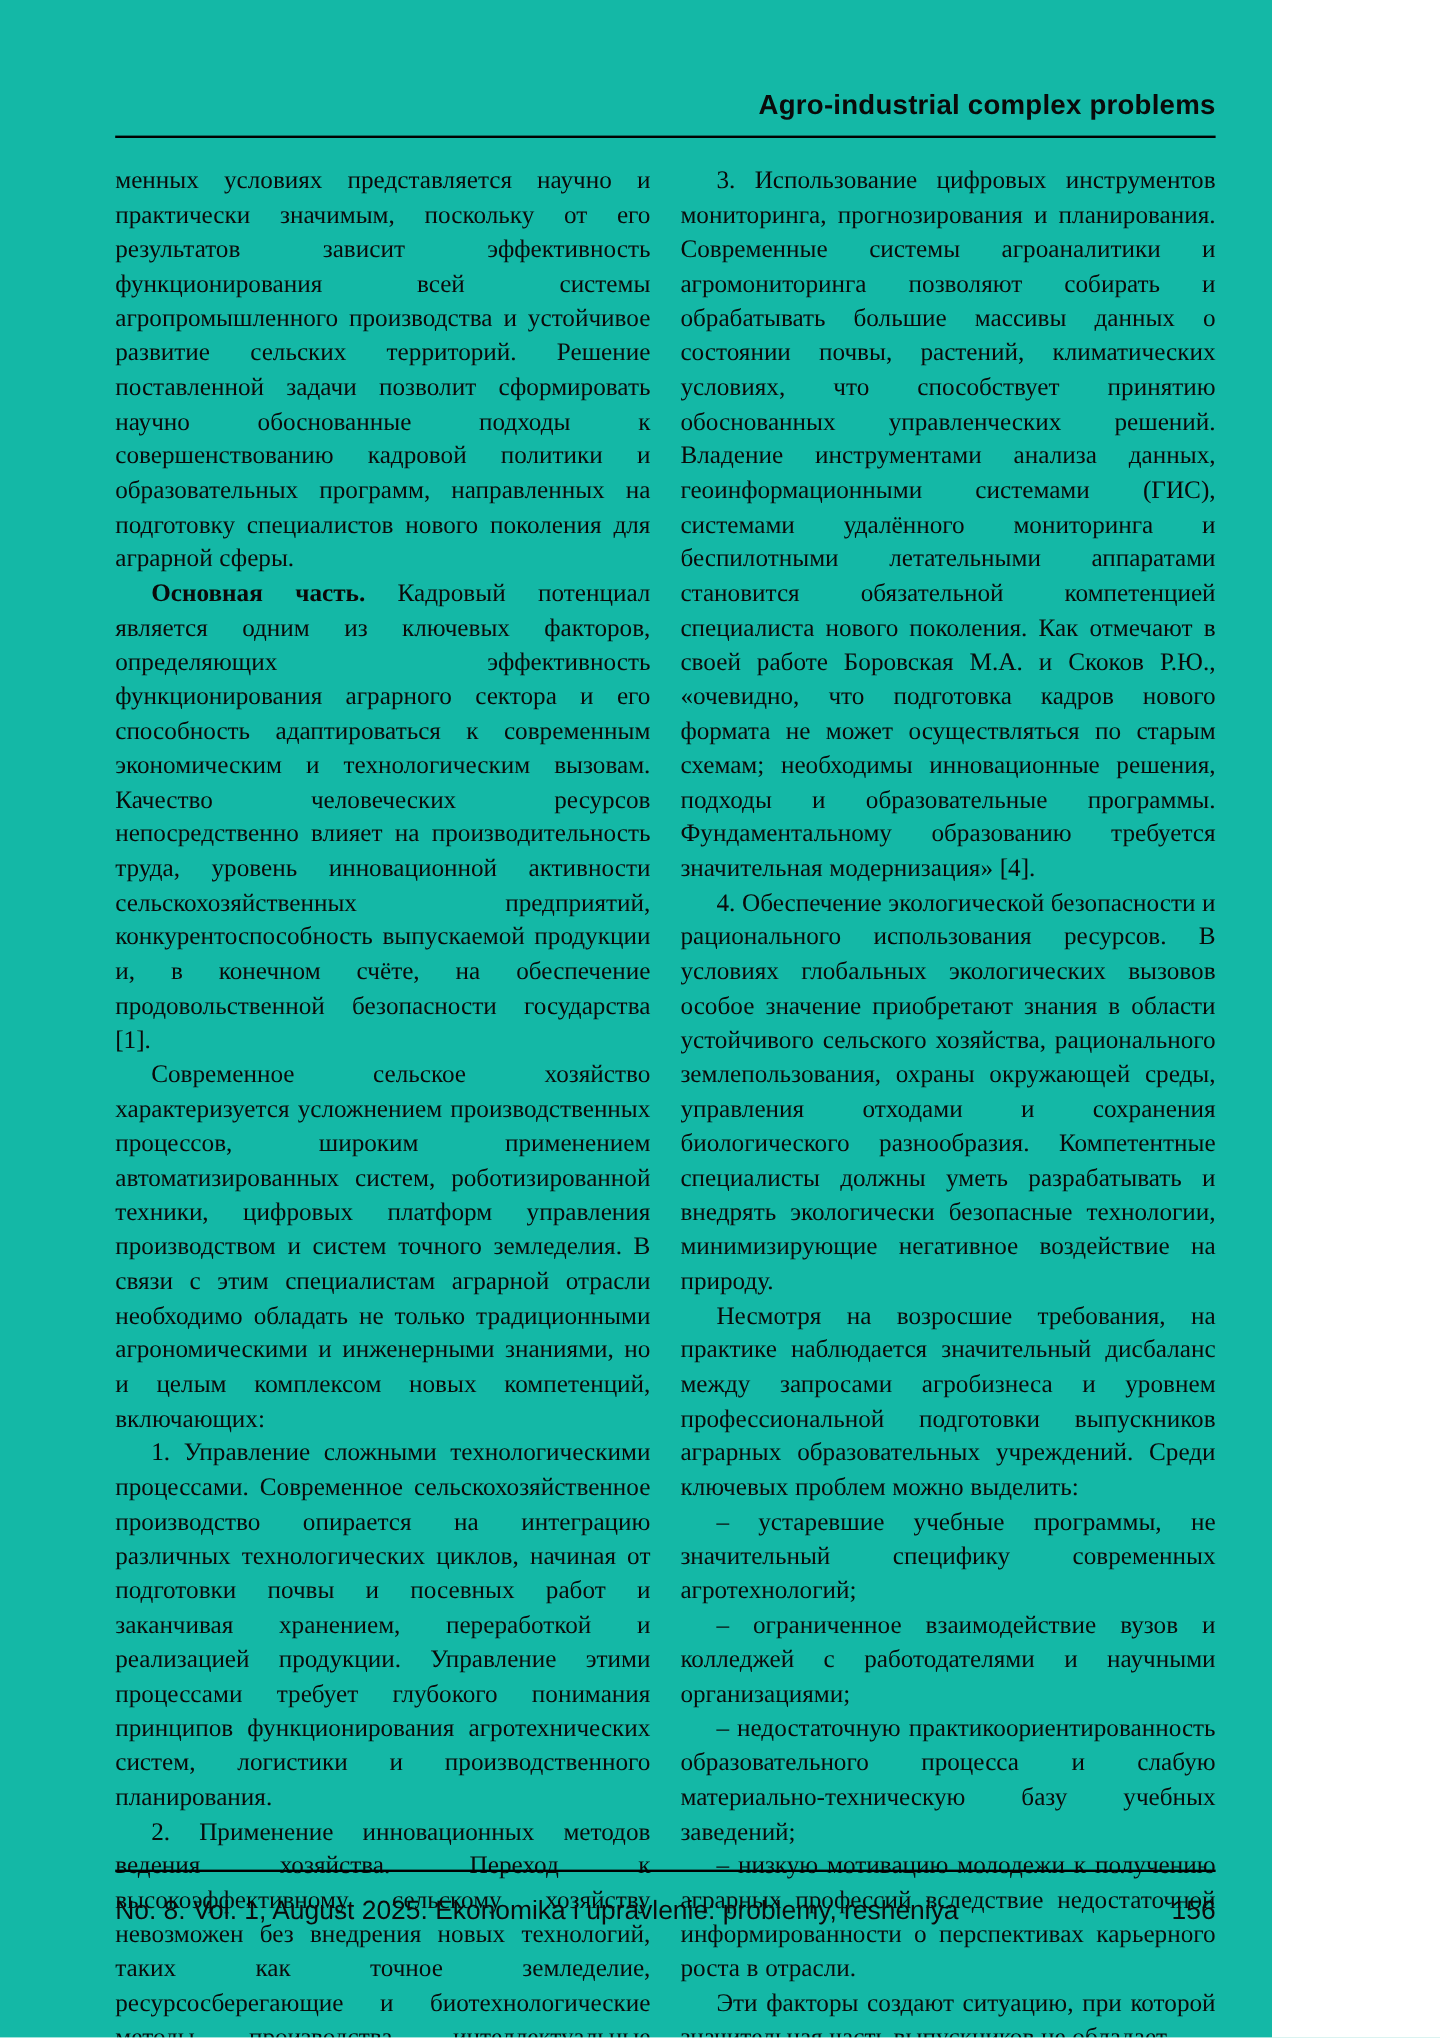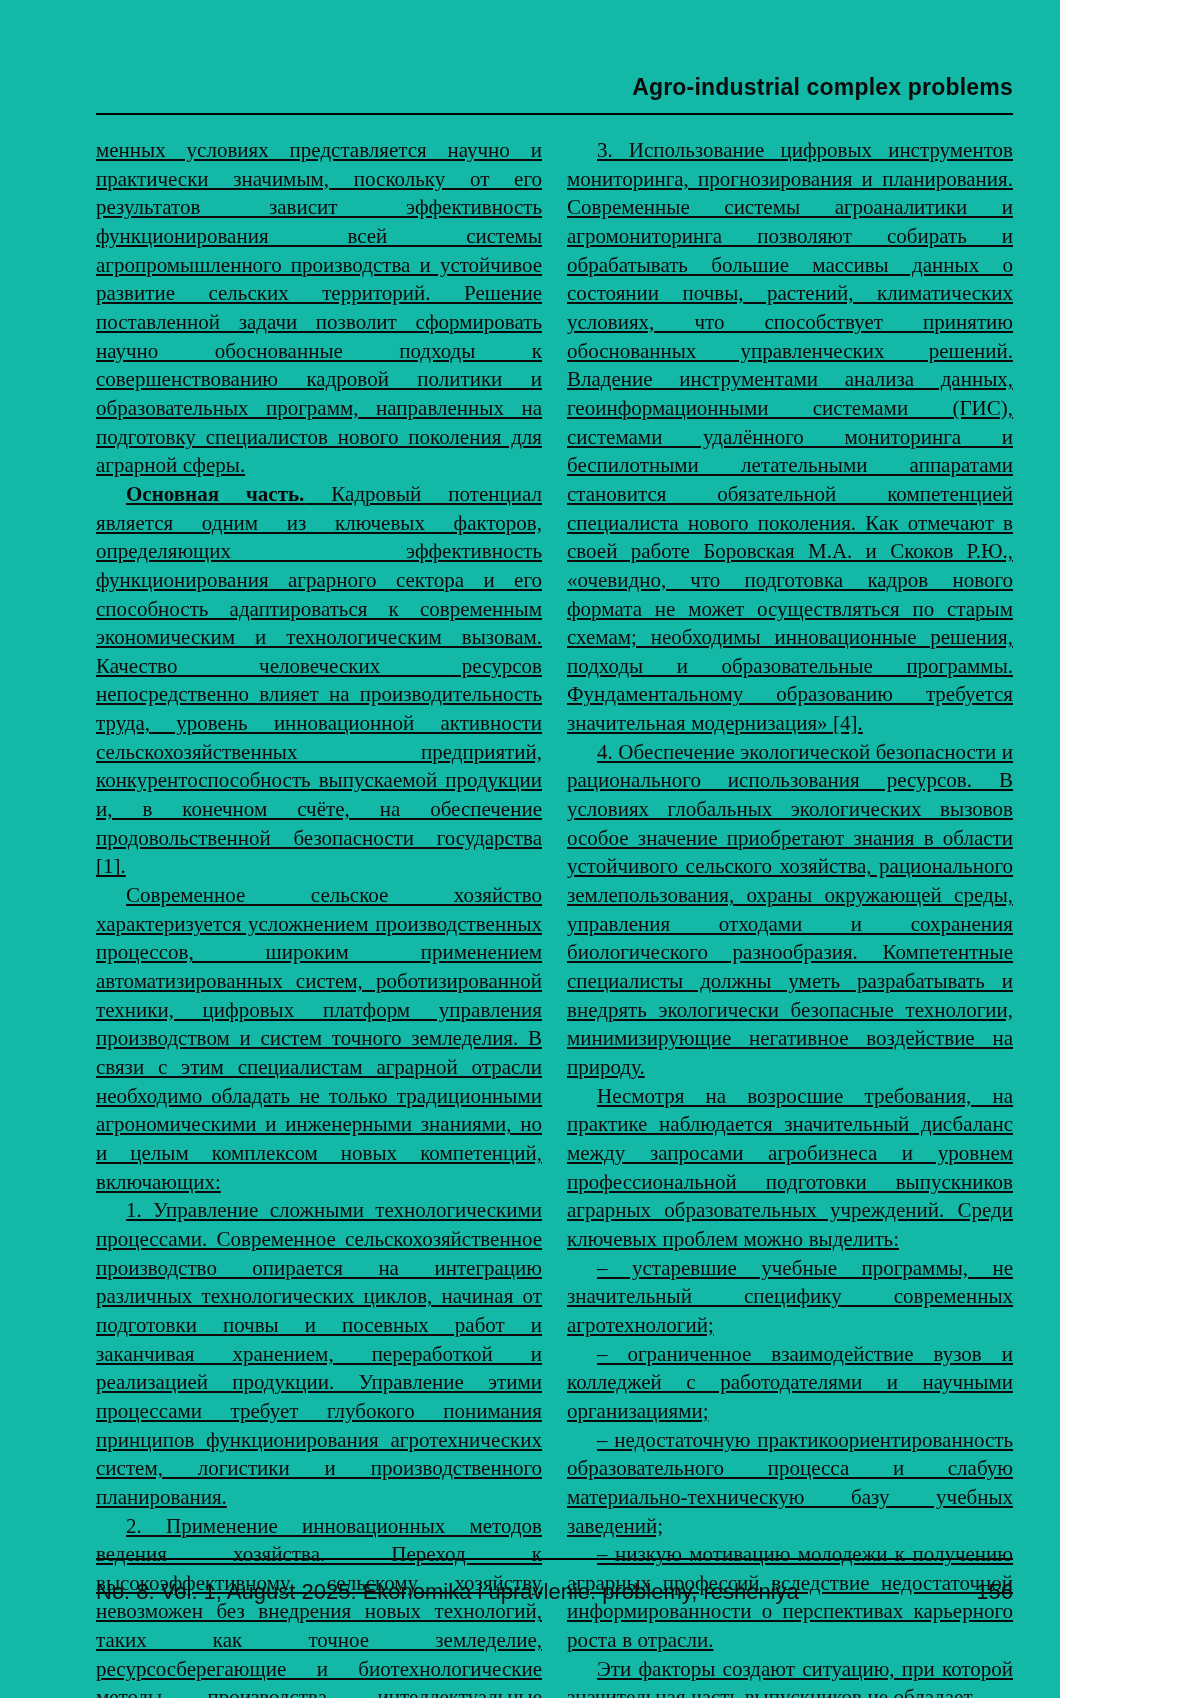--- a/index.html
+++ b/index.html
@@ -49,21 +49,20 @@
   }
   .col {
     flex: 1 1 0;
     min-width: 0;
   }
   .col p {
     margin: 0;
     padding: 0;
     text-indent: 30px;
     word-spacing: 0.3px;
-    text-decoration: underline;
   }
   .col p.no-indent {
     text-indent: 0;
   }
   .lead {
     font-weight: bold;
   }
   .footer {
     position: absolute;
     left: 96px;

